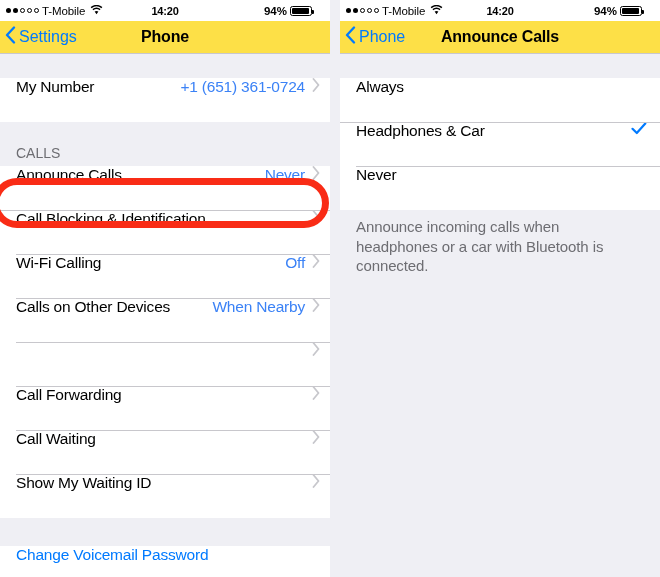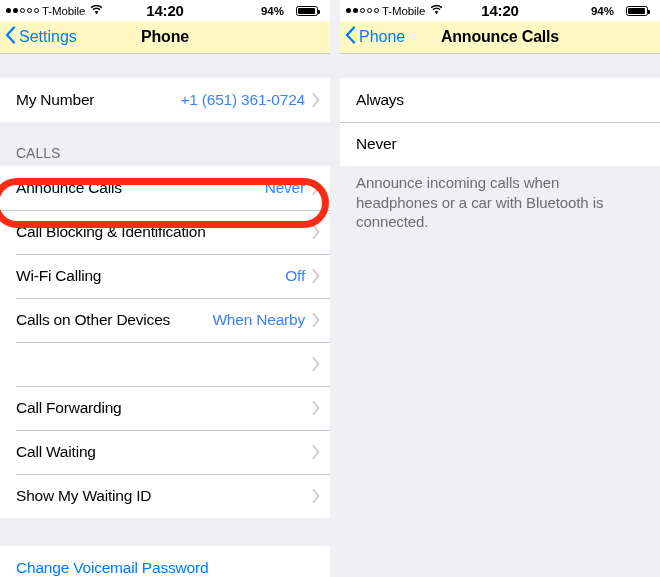--- a/index.html
+++ b/index.html
@@ -29,60 +29,60 @@
   }
   .sb-left { display: flex; align-items: center; gap: 3px; padding-left: 6px; }
   .dots { display: flex; align-items: center; gap: 2px; }
   .dot { width: 5px; height: 5px; border-radius: 50%; }
   .dot.f { background: #000; }
   .dot.e { background: transparent; border: 1px solid #000; width: 5px; height: 5px; }
   .carrier { font-size: 11.5px; letter-spacing: -0.1px; }
   .wifi { margin-left: 2px; display: inline-block; }
   .sb-center {
     position: absolute; left: 0; right: 0; text-align: center;
-    font-size: 15px; font-weight: bold; letter-spacing: -0.2px;
+    font-size: 11px; font-weight: bold; letter-spacing: -0.2px;
   }
   .sb-right {
-    position: absolute; right: 12px; display: flex; align-items: center; gap: 12px;
+    position: absolute; right: 18px; display: flex; align-items: center; gap: 3px;
     font-size: 11.5px; font-weight: bold;
   }
   .batt {
     width: 22px; height: 10px; border: 1px solid #000; border-radius: 2.5px;
     position: relative; padding: 1px;
   }
   .batt::after {
     content: ""; position: absolute; right: -3px; top: 3px;
     width: 2px; height: 4px; background: #000; border-radius: 0 1px 1px 0;
   }
   .batt i { display: block; height: 100%; background: #000; border-radius: 1px; }
 
   
   .navbar {
-    height: 33px; background: #fef9c3;
+    height: 33px; background: #fde047;
     position: relative; display: flex; align-items: center;
     border-bottom: 1px solid #c8c7cc;
   }
   .back {
     display: flex; align-items: center; gap: 3px;
     padding-left: 5px; color: #007aff; font-size: 16px;
     cursor: pointer;
   }
   .chev-back { display: block; }
   .navtitle {
     position: absolute; left: 0; right: 0; text-align: center;
     font-size: 16px; font-weight: bold; color: #000;
     letter-spacing: -0.2px;
   }
 
   
   .gap { background: #efeff4; }
   .group { background: #ffffff; }
   .row {
     height: 44px; background: #fff;
-    display: flex; align-items: center;
+    display: flex; align-items: flex-start;
     padding: 0 10px 0 16px;
     position: relative;
     cursor: pointer;
   }
   .row + .row::before {
     content: ""; position: absolute; left: 16px; right: 0; top: 0;
     height: 1px; background: #c8c7cc;
   }
   .row.sep-full + .row::before { left: 0; }
   .row .label { font-size: 15.5px; color: #000; letter-spacing: -0.2px; }
@@ -319,20 +319,29 @@
       </div>
 
       <div class="gap" style="height:24px"></div>
 
       <div class="group">
         <div class="row sep-full">
           <span class="label">Always</span>
           <span class="spacer"></span>
         </div>
         <div class="row">
+          <span class="label">Headphones &amp; Car</span>
+          <span class="spacer"></span>
+          <span class="check">
+            <svg width="16" height="13" viewBox="0 0 16 13">
+                <path d="M1.5 6.8 L5.8 11 L14.3 1.6" stroke="#007aff" stroke-width="2.2" fill="none" stroke-linecap="round" stroke-linejoin="round"></path>
+              </svg>
+          </span>
+        </div>
+        <div class="row">
           <span class="label">Never</span>
           <span class="spacer"></span>
         </div>
       </div>
 
       <div class="footer-note">Announce incoming calls when headphones or a car with Bluetooth is connected.</div>
       <div class="fill"></div>
     </div>
   </div>
 

